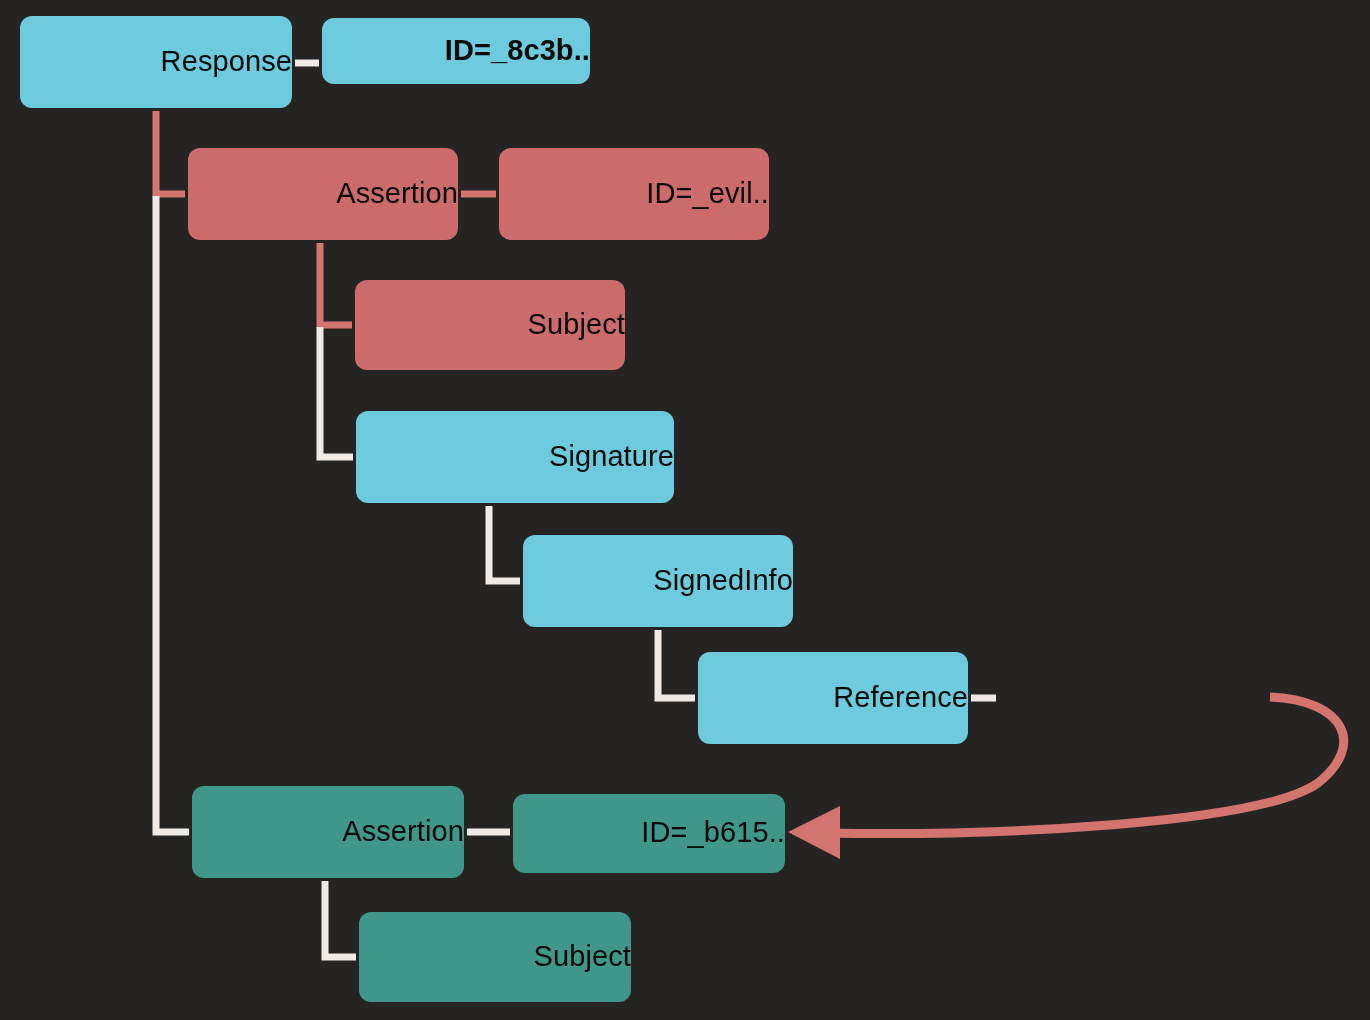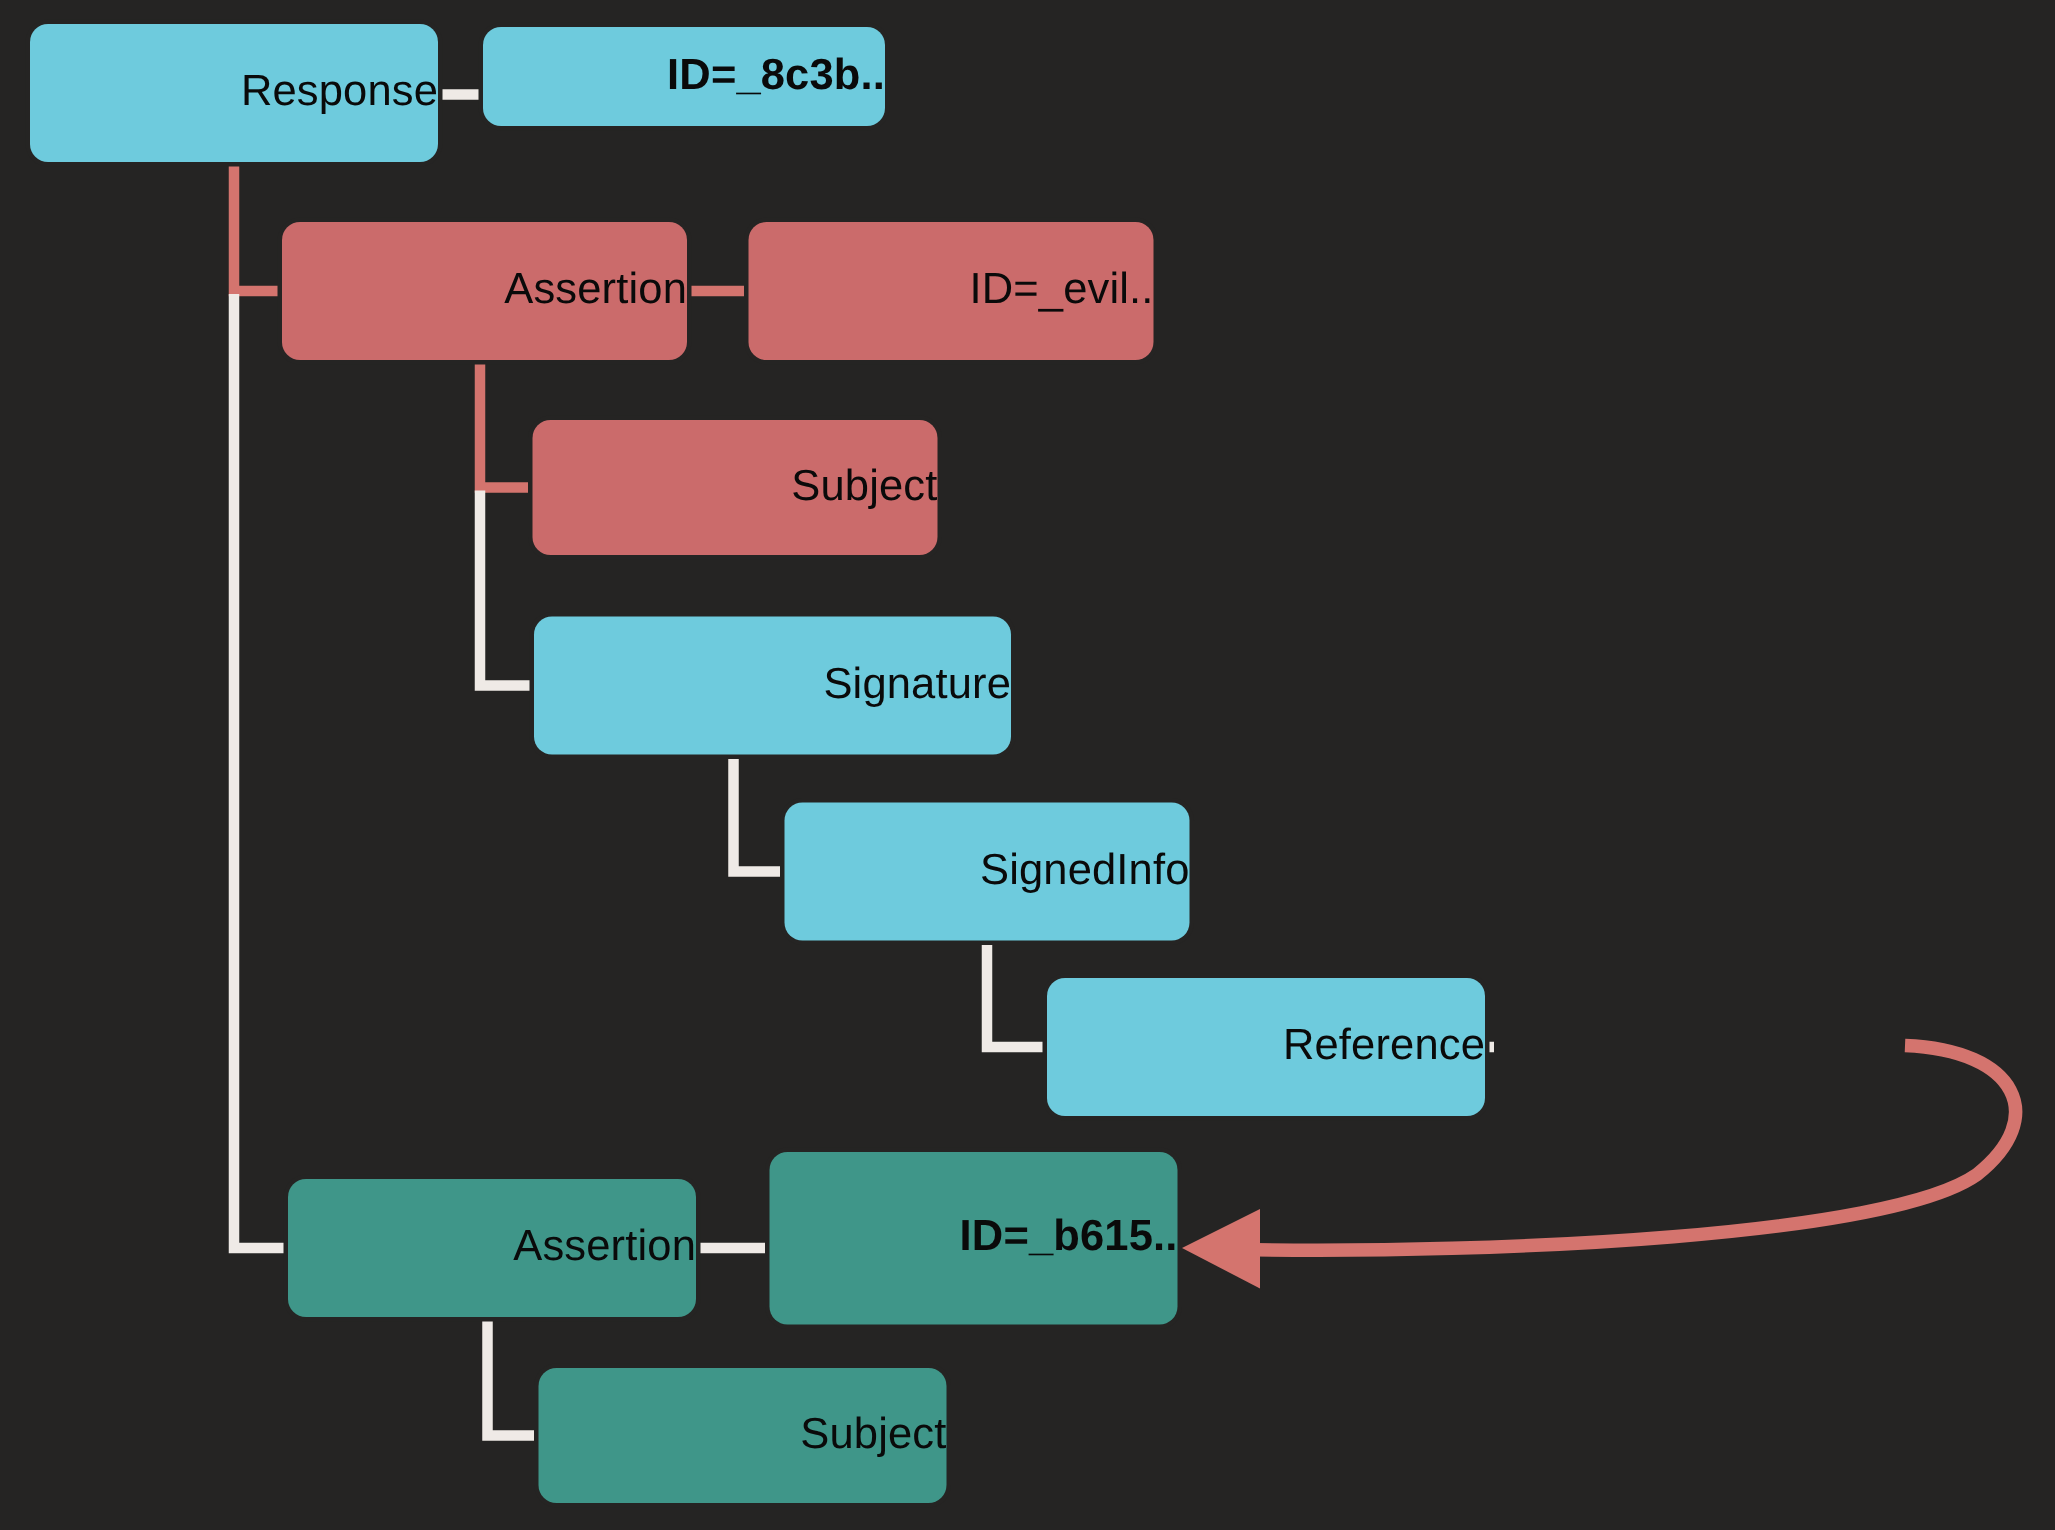--- a/index.html
+++ b/index.html
@@ -113,30 +113,30 @@
   </div>
 
   <div class="node n-blue" style="left:356px; top:411px; width:318px; height:92px;">
     <span class="node-label">Signature</span>
   </div>
 
   <div class="node n-blue" style="left:523px; top:535px; width:270px; height:92px;">
     <span class="node-label">SignedInfo</span>
   </div>
 
-  <div class="node n-blue" style="left:698px; top:652px; width:270px; height:92px;padding-left:22px;">
+  <div class="node n-blue" style="left:698px; top:652px; width:270px; height:92px;">
     <span class="node-label">Reference</span>
   </div>
 
 
   <div class="node n-green" style="left:192px; top:786px; width:272px; height:92px;">
     <span class="node-label">Assertion</span>
   </div>
 
-  <div class="node n-green" style="left:513px; top:768px; width:272px; height:115px;font-weight:bold;">
+  <div class="node n-green" style="left:513px; top:794px; width:272px; height:79px;">
     <span class="node-label">ID=_b615..</span>
   </div>
 
   <div class="node n-green" style="left:359px; top:912px; width:272px; height:90px;">
     <span class="node-label">Subject</span>
   </div>
 
 </div>
 
 </body></html>

